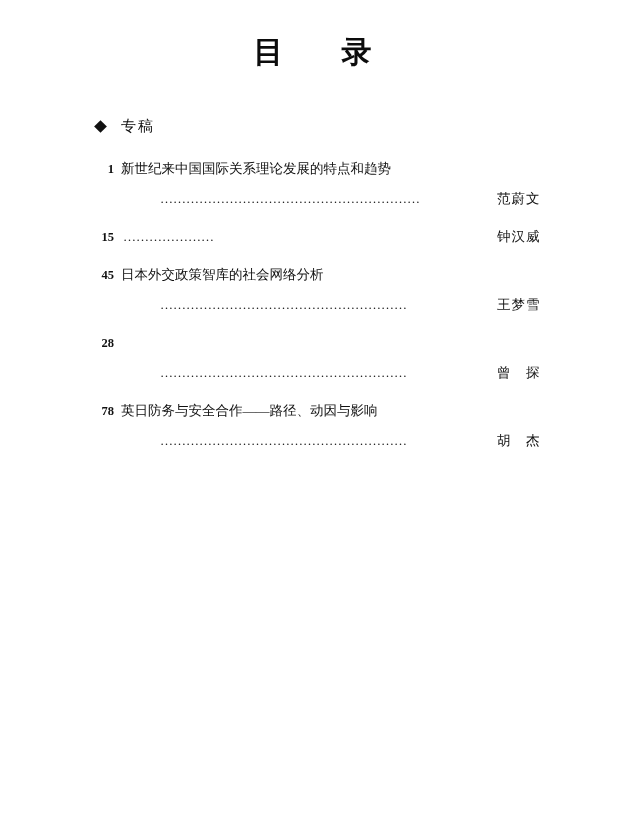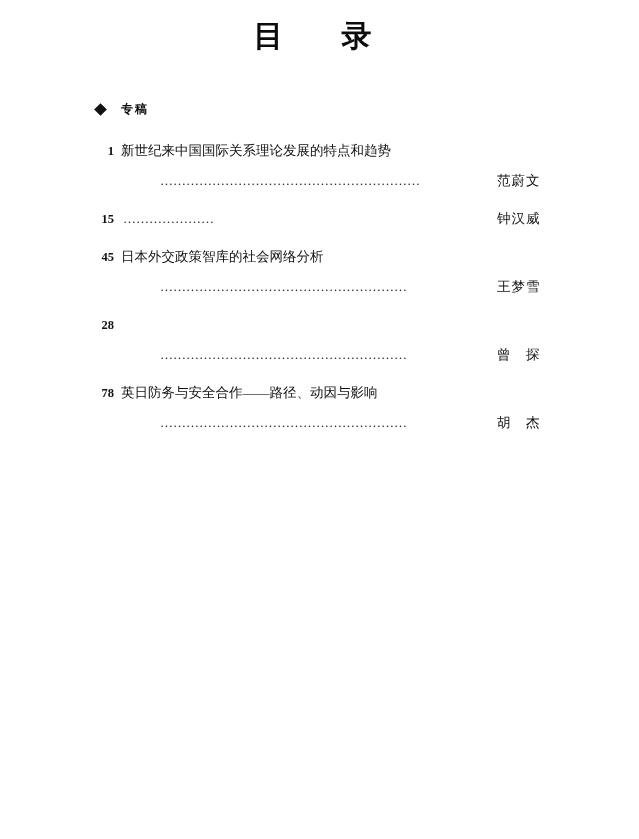--- a/index.html
+++ b/index.html
@@ -20,21 +20,21 @@
     height: 839px;
     box-sizing: border-box;
     padding: 0;
     position: relative;
   }
   .page-title {
     text-align: center;
     font-size: 30px;
     font-weight: 700;
     letter-spacing: 14px;
-    margin-top: 16px;
+    margin-top: 32px;
     margin-bottom: 0;
     font-family: "Liberation Serif", "DejaVu Serif", serif;
     color: #0c0c0c;
   }
   .toc {
     margin-top: 44px;
     padding-left: 96px;
     padding-right: 86px;
   }
   .section {
@@ -49,22 +49,22 @@
   .diamond {
     display: inline-block;
     width: 9px;
     height: 9px;
     background: #111111;
     transform: rotate(45deg);
     margin-right: 16px;
     flex: 0 0 auto;
   }
   .section-title {
-    font-size: 12px;
-    font-weight: 700;
+    font-size: 15px;
+    font-weight: 400;
     letter-spacing: 2px;
     color: #0c0c0c;
   }
   .entry {
     margin-bottom: 8px;
   }
   .entry-line {
     display: flex;
     align-items: baseline;
     font-size: 13.5px;

